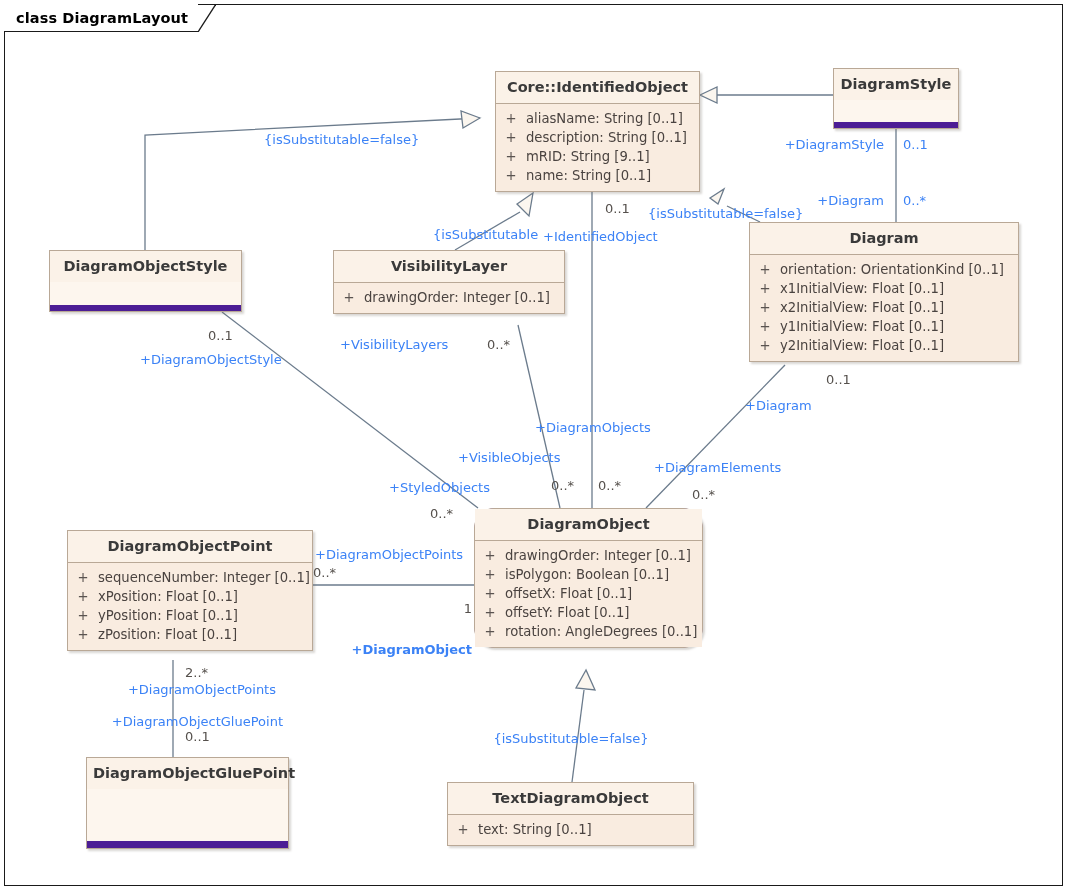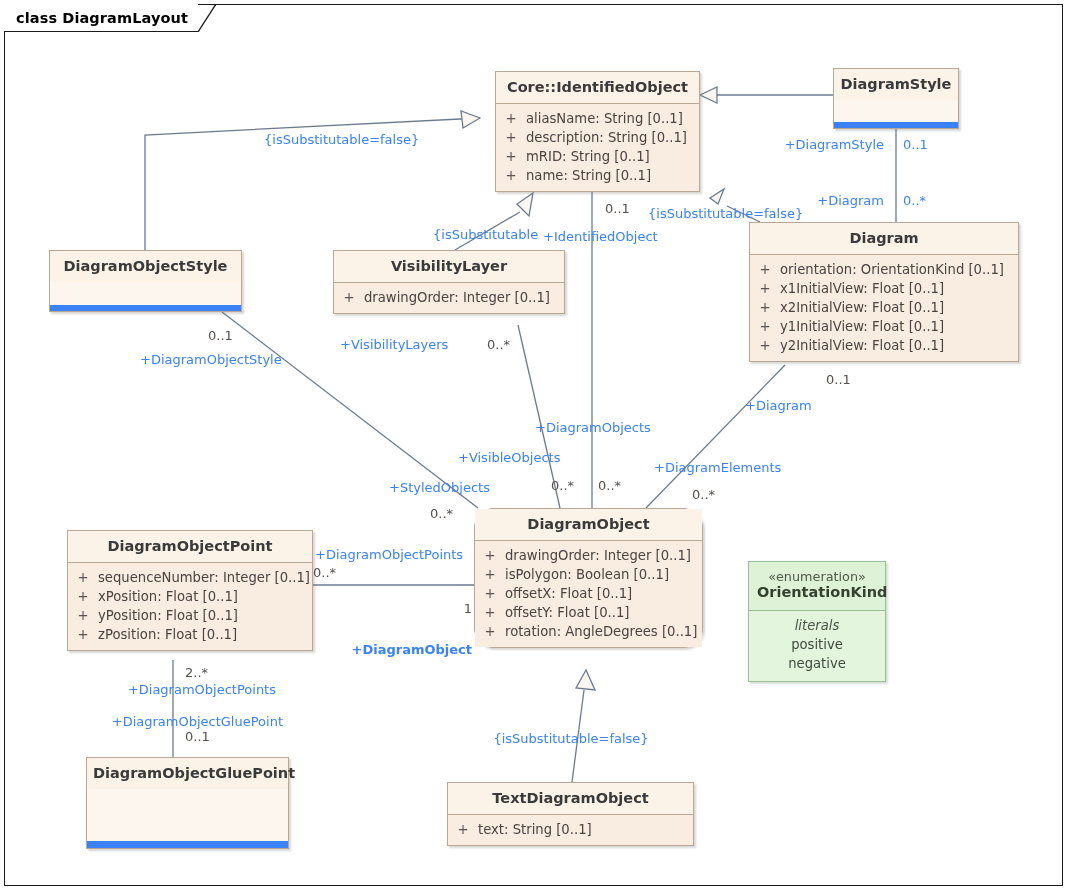--- a/index.html
+++ b/index.html
@@ -78,21 +78,21 @@
     stroke: #6b7b8c;
     stroke-width: 1.3;
     fill: #fbf6ef;
   }
 
   
   .uml-class {
     position: absolute;
     box-sizing: border-box;
     border: 1px solid #b9a896;
-    background: #3b82f6;
+    background: #4c1d95;
     box-shadow: 2px 2px 2px rgba(120,110,100,0.28);
   }
   .uml-class .cls-header {
     box-sizing: border-box;
     background: #fbf2e8;
     text-align: center;
     font-weight: bold;
     font-size: 14.5px;
     color: #3a3a3a;
     padding: 7px 6px 7px 6px;
@@ -264,21 +264,21 @@
       <div class="attr">
         <span class="vis">+</span>
         <span class="sig">aliasName: String [0..1]</span>
       </div>
       <div class="attr">
         <span class="vis">+</span>
         <span class="sig">description: String [0..1]</span>
       </div>
       <div class="attr">
         <span class="vis">+</span>
-        <span class="sig">mRID: String [0..1]</span>
+        <span class="sig">mRID: String [9..1]</span>
       </div>
       <div class="attr">
         <span class="vis">+</span>
         <span class="sig">name: String [0..1]</span>
       </div>
     </div>
   </div>
 
   <div class="uml-class" style="left:833px; top:68px; width:126px; height:61px;">
     <div class="cls-header">DiagramStyle</div>
@@ -382,31 +382,20 @@
   <div class="uml-class has-attrs" style="left:447px; top:782px; width:247px;">
     <div class="cls-header">TextDiagramObject</div>
     <div class="cls-attrs">
       <div class="attr">
         <span class="vis">+</span>
         <span class="sig">text: String [0..1]</span>
       </div>
     </div>
   </div>
 
-  <div class="uml-enum" style="left:748px; top:561px; width:138px;">
-    <div class="enum-header">
-      <span class="stereo">«enumeration»</span>
-      <span class="enum-name">OrientationKind</span>
-    </div>
-    <div class="enum-body">
-      <div class="lit-title">literals</div>
-      <div class="lit">positive</div>
-      <div class="lit">negative</div>
-    </div>
-  </div>
 
   <div class="edge-label" style="left:264px; top:132px;">{isSubstitutable=false}</div>
 
   <div class="edge-label" style="left:433px; top:227px;">{isSubstitutable</div>
 
   <div class="edge-label" style="left:543px; top:229px;">+IdentifiedObject</div>
 
   <div class="edge-label mult" style="left:605px; top:201px;">0..1</div>
 
   <div class="edge-label" style="left:648px; top:206px;">{isSubstitutable=false}</div>

